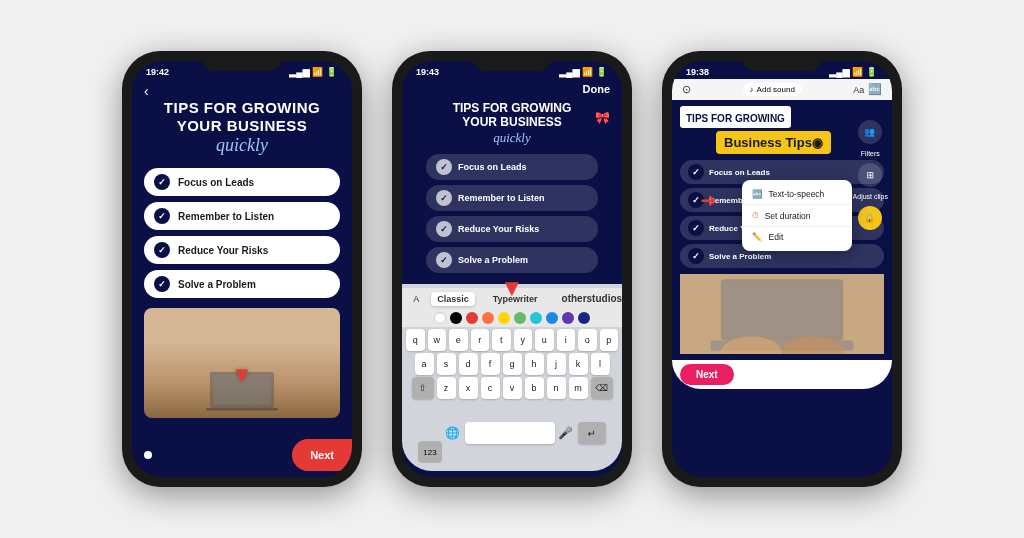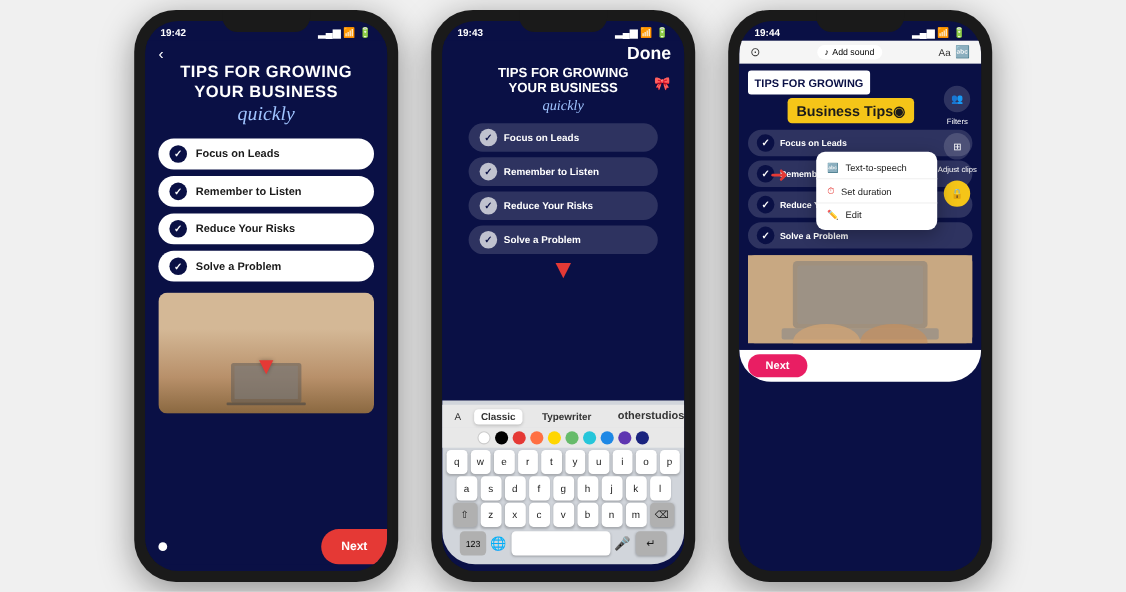--- a/index.html
+++ b/index.html
@@ -11,21 +11,21 @@
       align-items: center;
       justify-content: center;
       gap: 30px;
       font-family: -apple-system, BlinkMacSystemFont, 'Segoe UI', sans-serif;
       overflow: hidden;
     }
 
     
     .phone {
       width: 240px;
-      height: 520px;
+      height: 436px;
       background: #1a1a1a;
       border-radius: 38px;
       padding: 10px;
       box-shadow: 0 8px 32px rgba(0,0,0,0.4);
       position: relative;
       flex-shrink: 0;
     }
     .phone-inner {
       width: 100%;
       height: 100%;
@@ -215,21 +215,21 @@
       display: flex;
       flex-direction: column;
       align-items: center;
       flex: 1;
     }
     .done-btn {
       position: absolute;
       right: 12px;
       top: 4px;
       color: white;
-      font-size: 16px;
+      font-size: 11px;
       font-weight: 600;
     }
     .media-icons {
       position: absolute;
       top: 32px;
       right: 12px;
       display: flex;
       gap: 6px;
       color: white;
       font-size: 12px;
@@ -359,20 +359,21 @@
       align-items: center;
     }
     .key-num {
       background: #b0b0b0;
       border-radius: 4px;
       padding: 2px 5px;
       font-size: 8px;
       height: 22px;
       display: flex;
       align-items: center;
+      margin-top: 38px;
     }
     .mic-icon-key {
       color: #555;
       font-size: 12px;
     }
     .globe-icon-key {
       color: #555;
       font-size: 12px;
     }
     .phone3-header {
@@ -692,21 +693,21 @@
         </div>
       </div>
     </div>
   </div>
 </div>
 
 <div class="phone">
   <div class="phone-notch"></div>
   <div class="phone-inner">
     <div class="status-bar">
-      <span>19:44</span>
+      <span>19:38</span>
       <div class="status-right">
         <span>▂▄▆</span>
         <span>📶</span>
         <span>🔋</span>
       </div>
     </div>
 
     <div class="phone3-header">
       <span style="font-size:11px;color:#333;">⊙</span>
       <div class="add-sound-btn">

